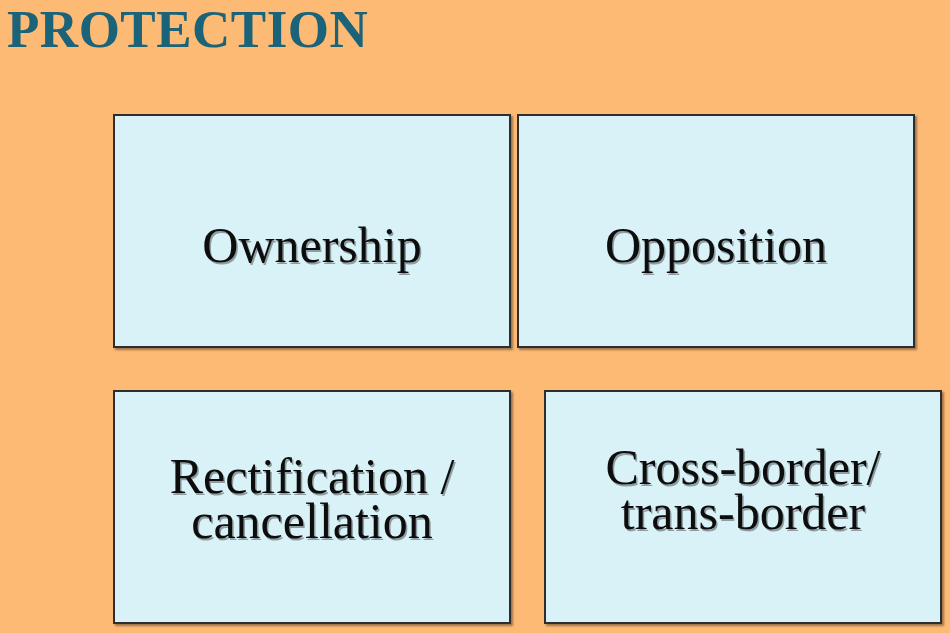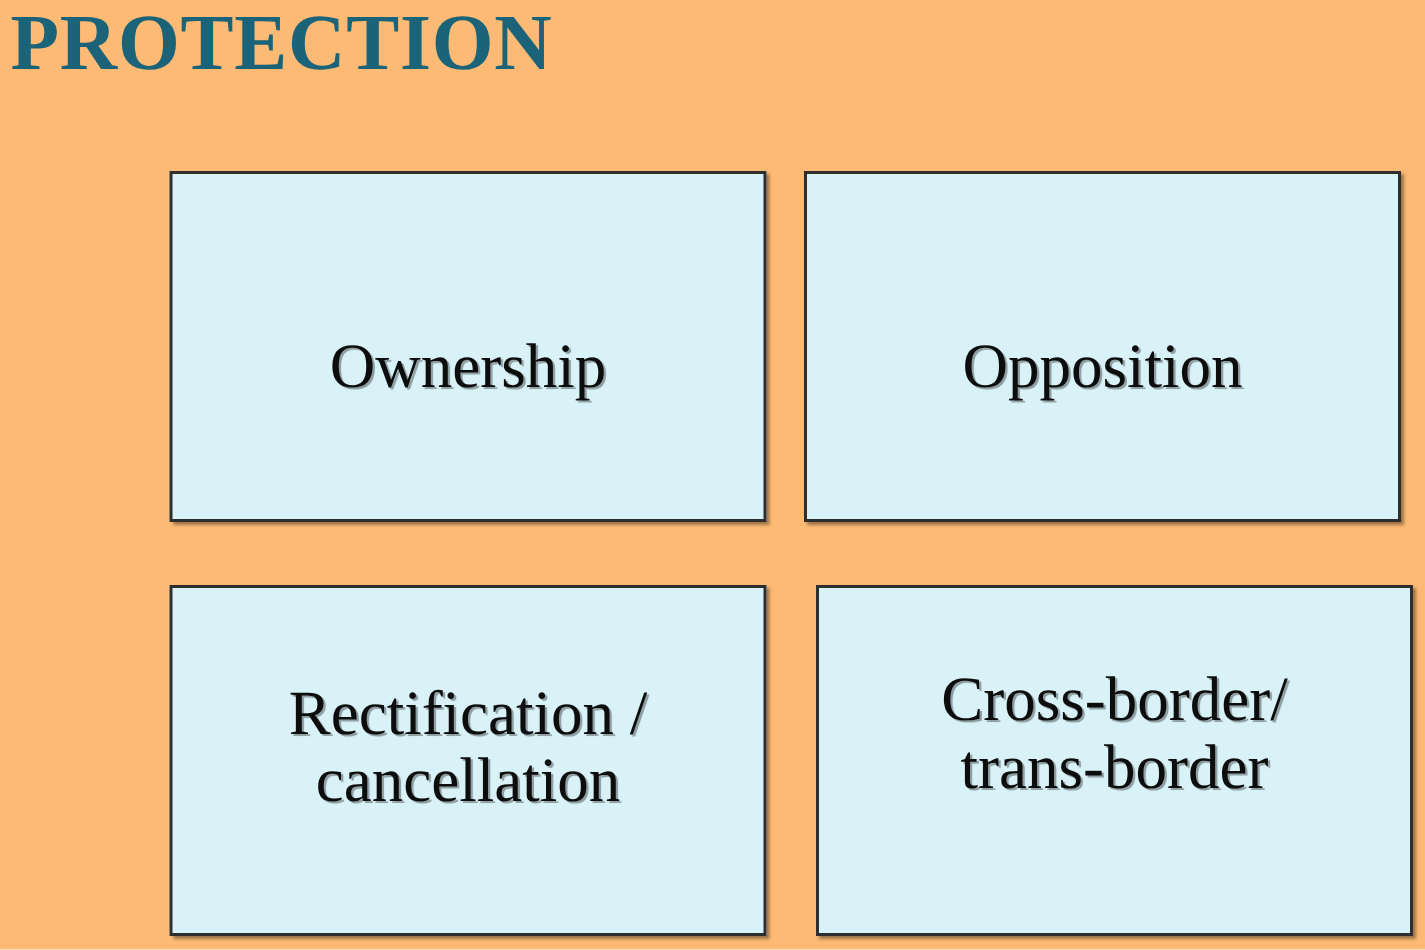--- a/index.html
+++ b/index.html
@@ -40,31 +40,31 @@
     border: 2px solid #2e2e2e;
     box-shadow: 2px 2px 2px rgba(0,0,0,0.38);
     display: flex;
     flex-direction: column;
     align-items: center;
     justify-content: center;
   }
 
   .box-text {
     font-family: "Liberation Serif", "DejaVu Serif", serif;
-    font-size: 42px;
+    font-size: 50px;
     line-height: 45px;
     color: #0d0d0d;
     text-align: center;
     white-space: pre-line;
     text-shadow: 1.5px 1.5px 0.5px rgba(0,0,0,0.35);
   }
 
   
   #box-ownership      { left: 113px; top: 114px; width: 398px; height: 234px; }
-  #box-opposition     { left: 536px; top: 114px; width: 398px; height: 234px; }
+  #box-opposition     { left: 517px; top: 114px; width: 398px; height: 234px; }
   #box-rectification  { left: 113px; top: 390px; width: 398px; height: 234px; }
   #box-crossborder    { left: 544px; top: 390px; width: 398px; height: 234px; }
 
   
   #box-ownership      .box-text { transform: translateY(14px); }
   #box-opposition     .box-text { transform: translateY(14px); }
   #box-rectification  .box-text { transform: translateY(-8px); }
 
   
   #box-crossborder .stack {

